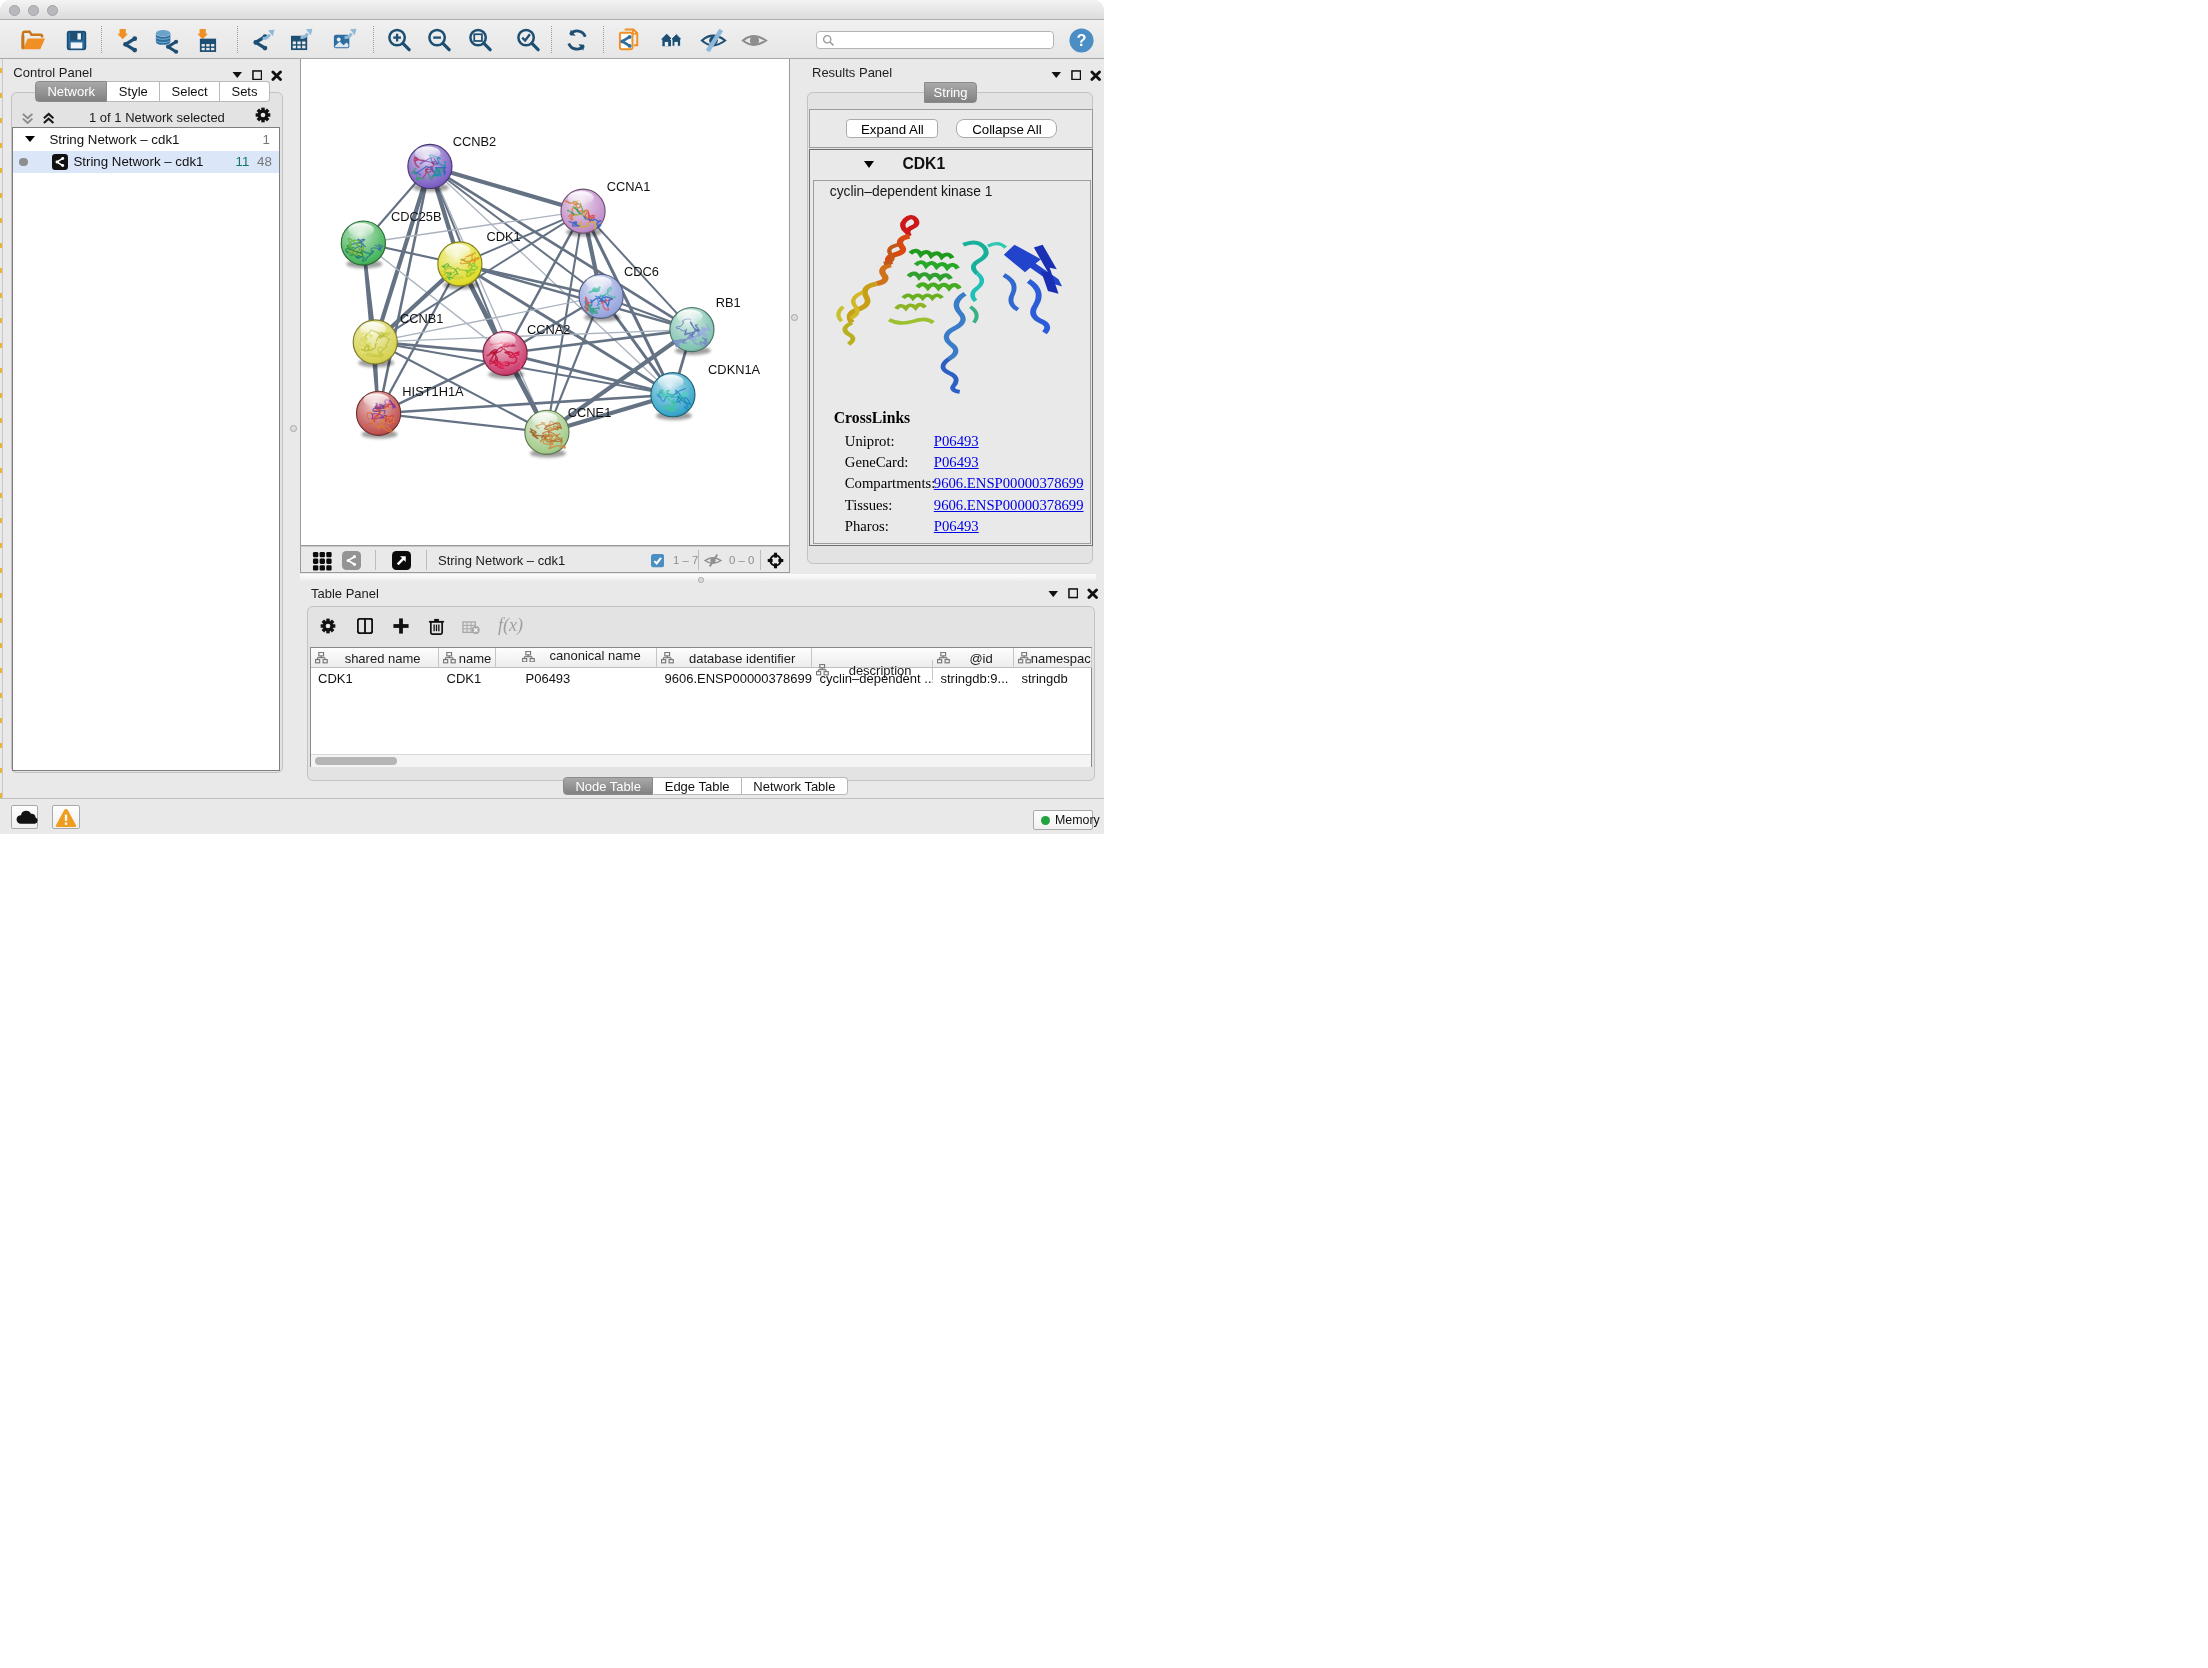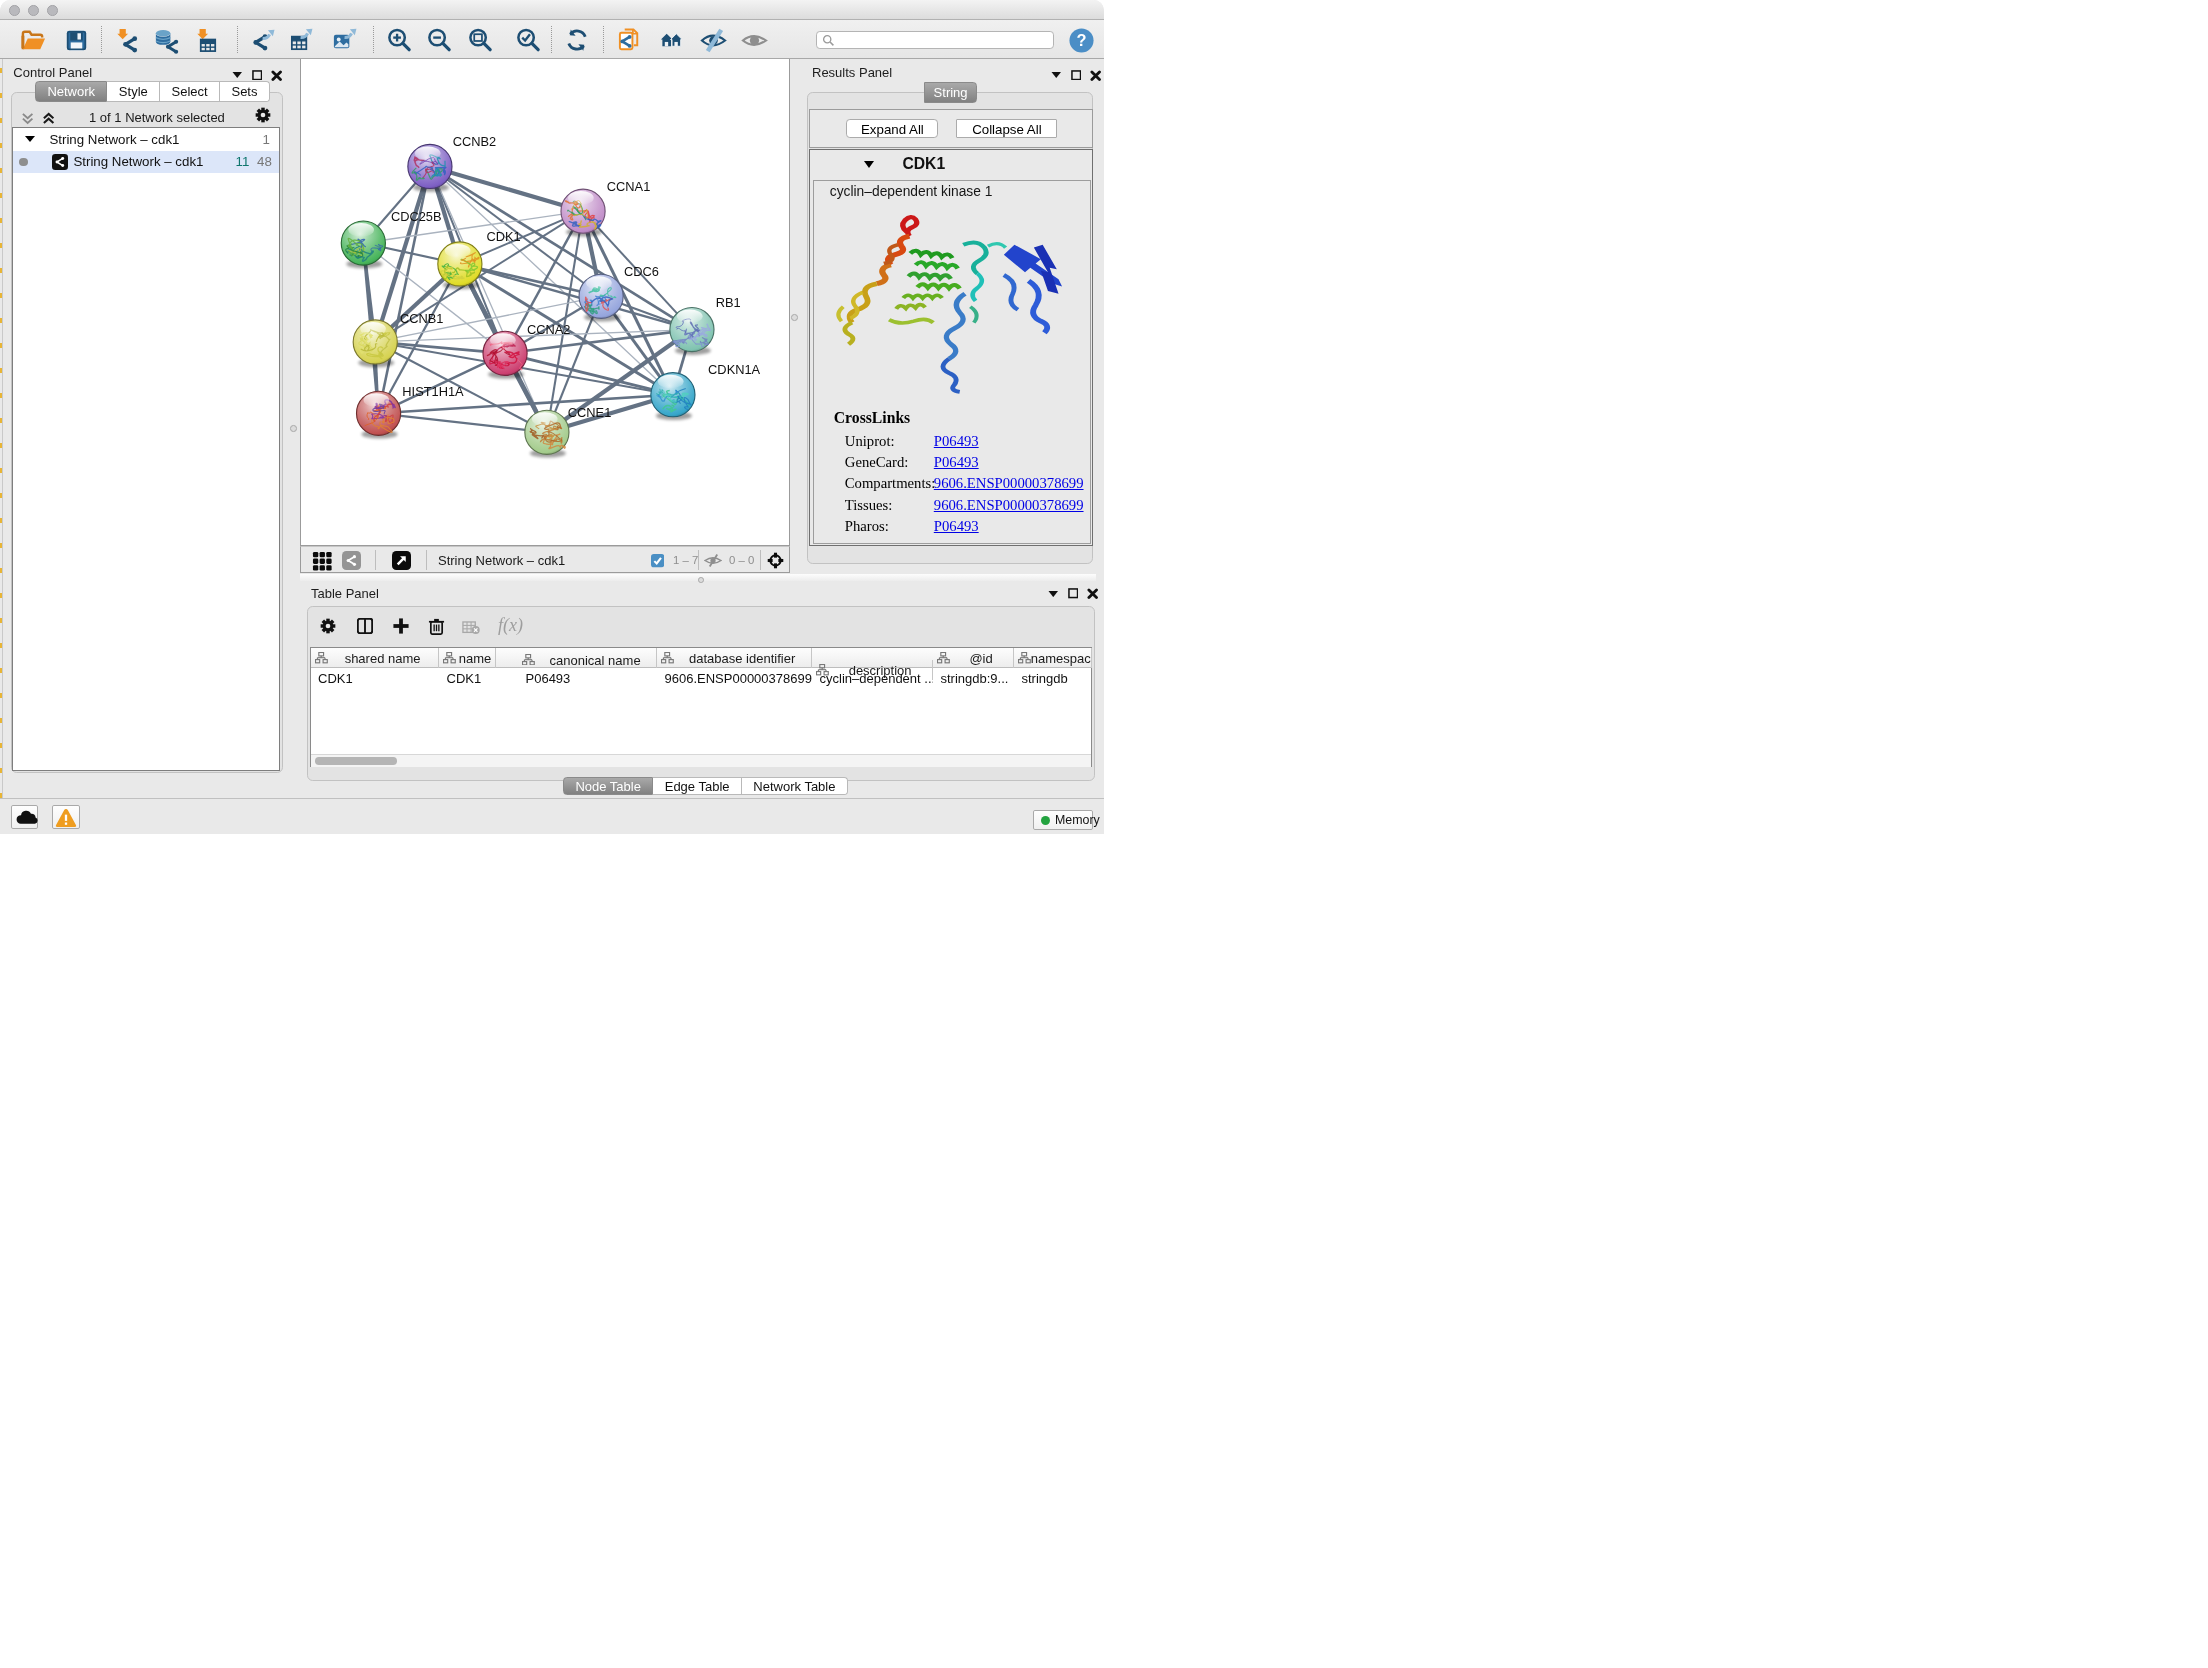--- a/index.html
+++ b/index.html
@@ -590,21 +590,21 @@
       <svg width="11.4" height="11.4" viewBox="0 0 12 12" style="">
         <path d="M2 2 L10 10 M10 2 L2 10" stroke="#111" stroke-width="3" stroke-linecap="round"></path>
       </svg>
     </div>
  <div class="pane" style="left:18px;top:33px;width:286px;height:472px"></div>
  <div class="tabseg" style="left:135px;top:23px">
       <div class="sel" style="padding:0 8.6px">String</div>
     </div>
  <div class="abs" style="left:20.4px;top:50px;width:284px;height:39px;border:1px solid #9b9b9b;background:#e9e9e9">
    <span class="abs" style="left:36px;top:8.6px;width:92px;height:19px;background:#fff;border:1px solid #ababab;border-radius:3.8px;text-align:center;font-size:13.3px;line-height:19px">Expand All</span>
-   <span class="abs" style="left:146px;top:8.6px;width:101px;height:19px;background:#fff;border:1px solid #ababab;border-radius:1px;text-align:center;font-size:13.3px;line-height:19px">Collapse All</span>
+   <span class="abs" style="left:146px;top:8.6px;width:101px;height:19px;background:#fff;border:1px solid #ababab;border-radius:8px;text-align:center;font-size:13.3px;line-height:19px">Collapse All</span>
  </div>
  <div class="abs" style="left:20.4px;top:90px;width:284px;height:397px;border:1px solid #6f6f6f;background:#e9e9e9">
    <span class="trirow abs" style="left:54px;top:11.4px;border-left-width:5.7px;border-right-width:5.7px;border-top-width:7.6px"></span>
    <span class="abs" style="left:92px;top:4.8px;font-size:15.7px;font-weight:bold;color:#111">CDK1</span>
    <div class="abs" style="left:2.4px;top:29.5px;width:278px;height:364px;border:1px solid #9d9d9d;background:#e9e9e9">
      <span class="abs" style="left:16px;top:3.8px;font-size:13.8px;color:#161616">cyclin–dependent kinase 1</span>
      <div class="abs" style="left:0;top:21px;width:278px;height:204px;overflow:hidden"><svg width="278" height="204" viewBox="0 0 292 215" style="">
             <g transform="translate(8,4) scale(0.93,0.76)">
               <path d="M96 36 Q88 28 94 20 Q101 12 106 19 Q110 26 102 30 Q94 34 99 42" fill="none" stroke="#cc1818" stroke-width="6"></path>
               <path d="M99 42 Q84 46 90 56 Q96 64 82 68 Q70 72 78 82" fill="none" stroke="#d84810" stroke-width="7"></path>
@@ -743,21 +743,21 @@
               <rect x="4" y="0.5" width="5" height="3.6" fill="none" stroke="#777" stroke-width="1.2"></rect>
               <line x1="6.5" y1="4" x2="6.5" y2="6" stroke="#777" stroke-width="1.2"></line>
               <line x1="2.5" y1="6" x2="10.5" y2="6" stroke="#777" stroke-width="1.2"></line>
               <line x1="2.5" y1="6" x2="2.5" y2="8" stroke="#777" stroke-width="1.2"></line>
               <line x1="10.5" y1="6" x2="10.5" y2="8" stroke="#777" stroke-width="1.2"></line>
               <rect x="0.5" y="8" width="4.4" height="3.4" fill="none" stroke="#777" stroke-width="1.2"></rect>
               <rect x="8.5" y="8" width="4.4" height="3.4" fill="none" stroke="#777" stroke-width="1.2"></rect>
             </svg></span>
           <div style="flex:1;text-align:center;font-size:13px;color:#1a1a1a;white-space:nowrap">name</div>
         </div>
-        <div class="abs" style="left:207px;top:0;width:139px;height:20px;border-right:1px solid #c6c6c6;overflow:hidden;display:flex;align-items:flex-end">
+        <div class="abs" style="left:207px;top:0;width:139px;height:20px;border-right:1px solid #c6c6c6;overflow:hidden;display:flex;align-items:flex-start">
           <span style="margin-left:4.8px;flex:none"><svg width="12.4" height="11.4" viewBox="0 0 13 12" style="">
               <rect x="4" y="0.5" width="5" height="3.6" fill="none" stroke="#777" stroke-width="1.2"></rect>
               <line x1="6.5" y1="4" x2="6.5" y2="6" stroke="#777" stroke-width="1.2"></line>
               <line x1="2.5" y1="6" x2="10.5" y2="6" stroke="#777" stroke-width="1.2"></line>
               <line x1="2.5" y1="6" x2="2.5" y2="8" stroke="#777" stroke-width="1.2"></line>
               <line x1="10.5" y1="6" x2="10.5" y2="8" stroke="#777" stroke-width="1.2"></line>
               <rect x="0.5" y="8" width="4.4" height="3.4" fill="none" stroke="#777" stroke-width="1.2"></rect>
               <rect x="8.5" y="8" width="4.4" height="3.4" fill="none" stroke="#777" stroke-width="1.2"></rect>
             </svg></span>
           <div style="flex:1;text-align:center;font-size:13px;color:#1a1a1a;white-space:nowrap">canonical name</div>

